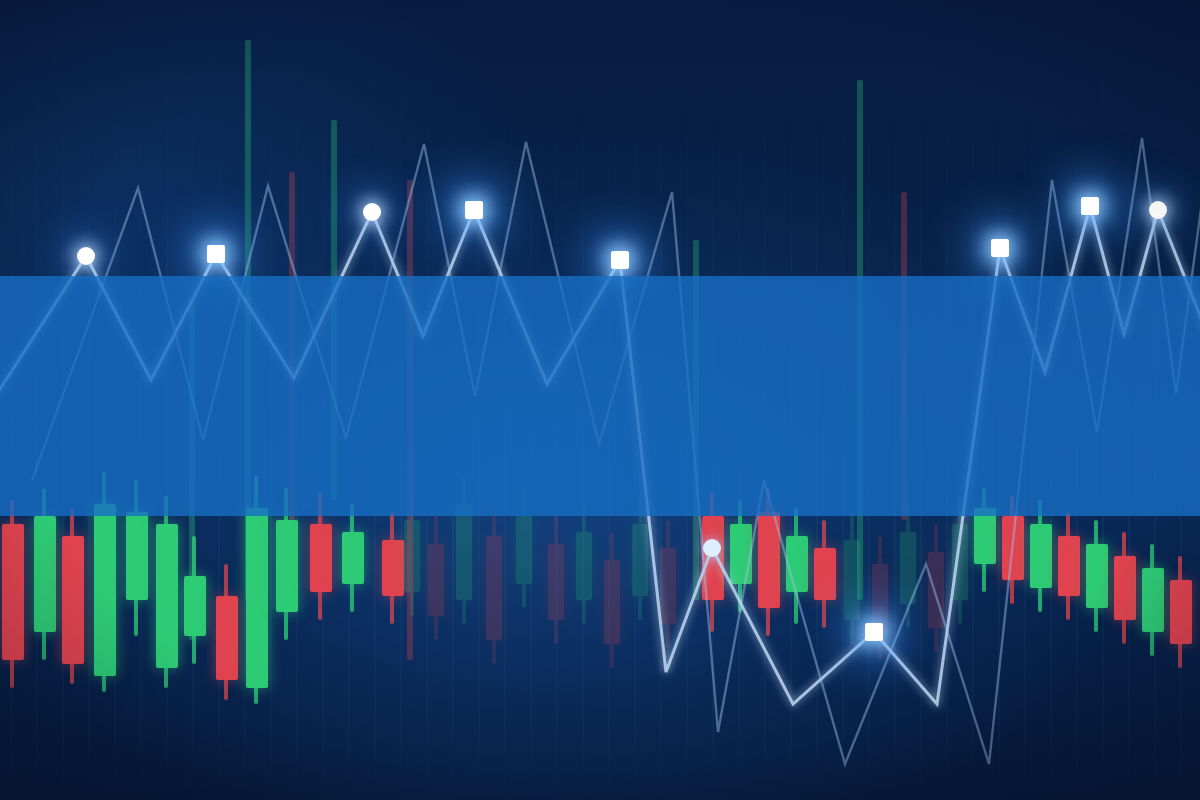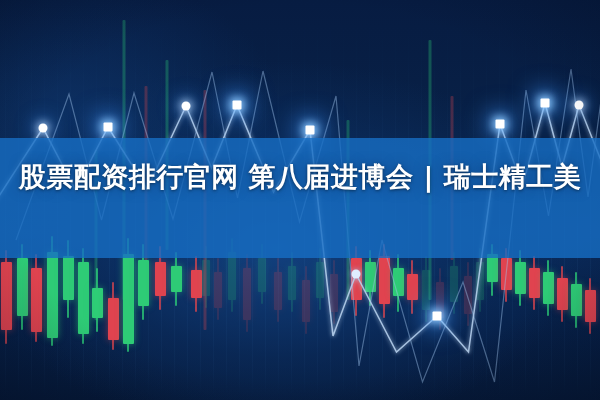--- a/index.html
+++ b/index.html
@@ -337,16 +337,15 @@
       <div class="node sq" style="left: 500px; top: 124px;"></div>
       <div class="node sq" style="left: 545px; top: 103px;"></div>
       <div class="node ci" style="left: 579px; top: 105px;"></div>
     </div>
 
   <div class="bg-vignette"></div>
 
   <div class="band" id="band" style="top: 138px; height: 120px;"></div>
 
   <div class="headline" id="headline" style="top: 156px;">
-    <span class="ln">股票配资排行官网 第八届进博会 | 瑞士精工美</span>
   </div>
 
 </div>
 
 </body></html>

